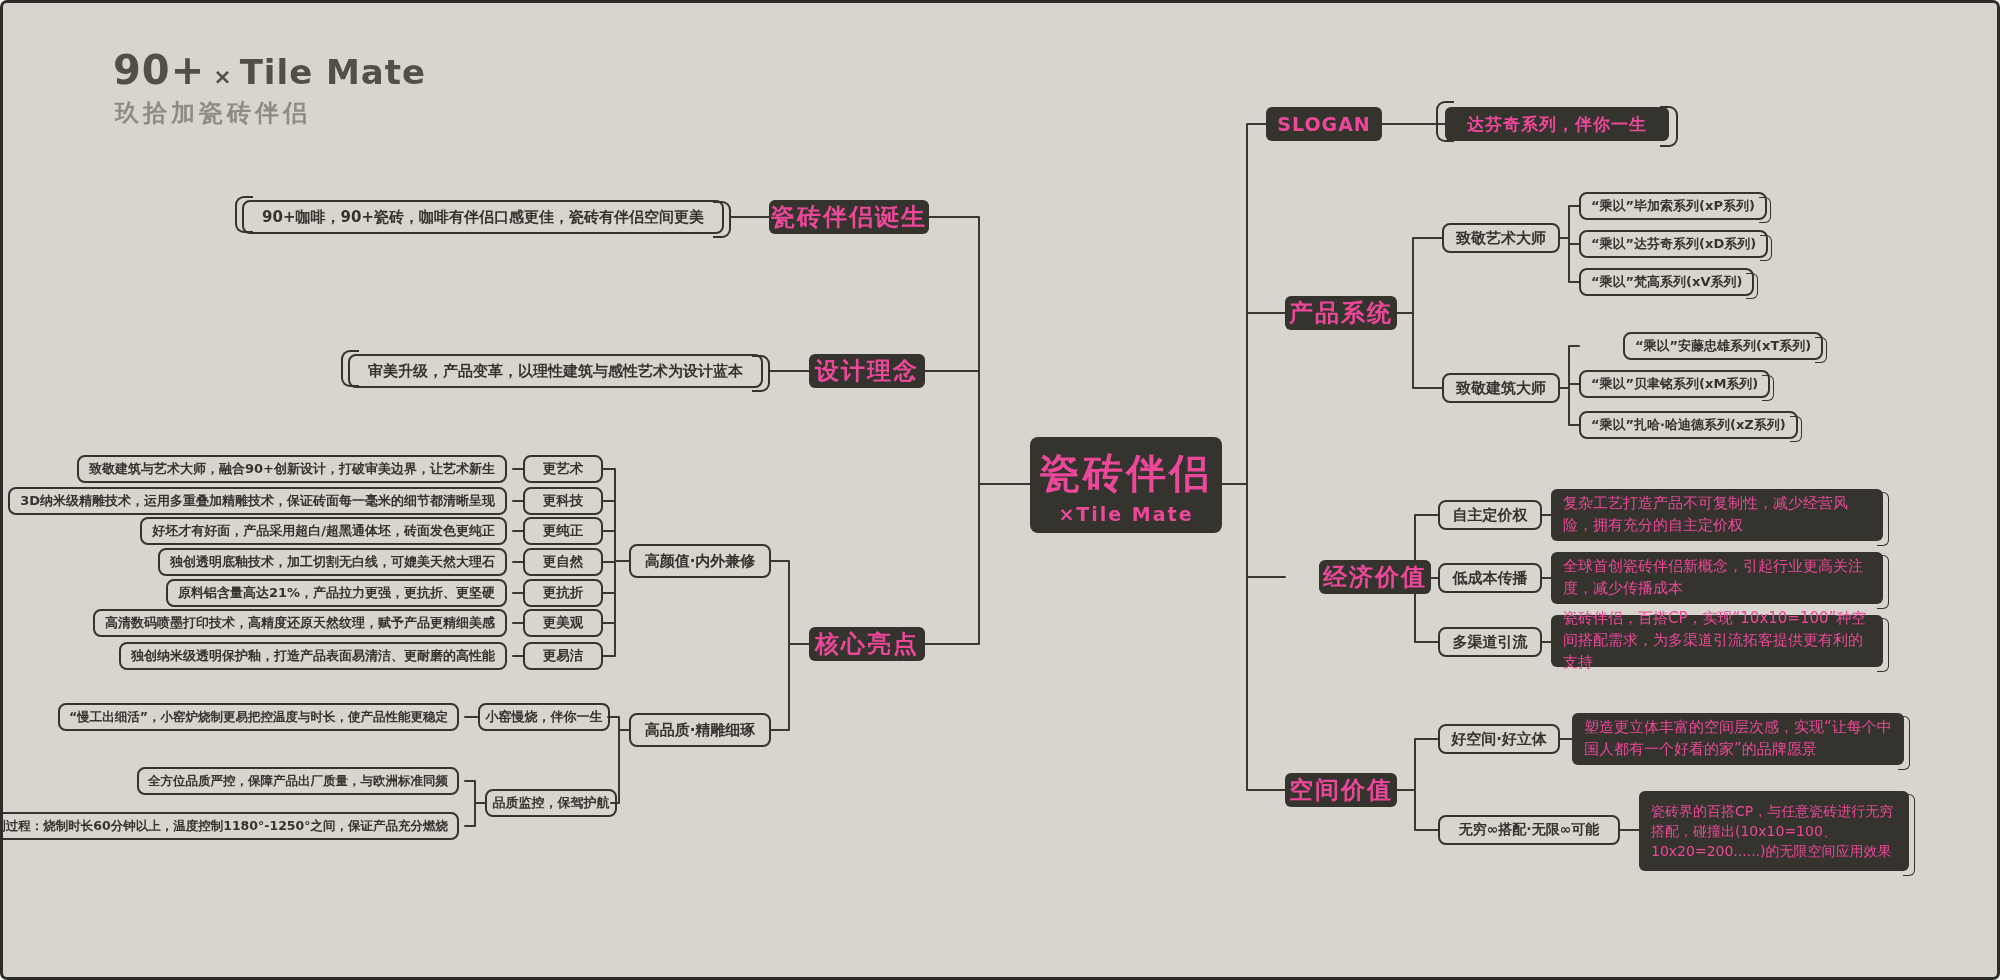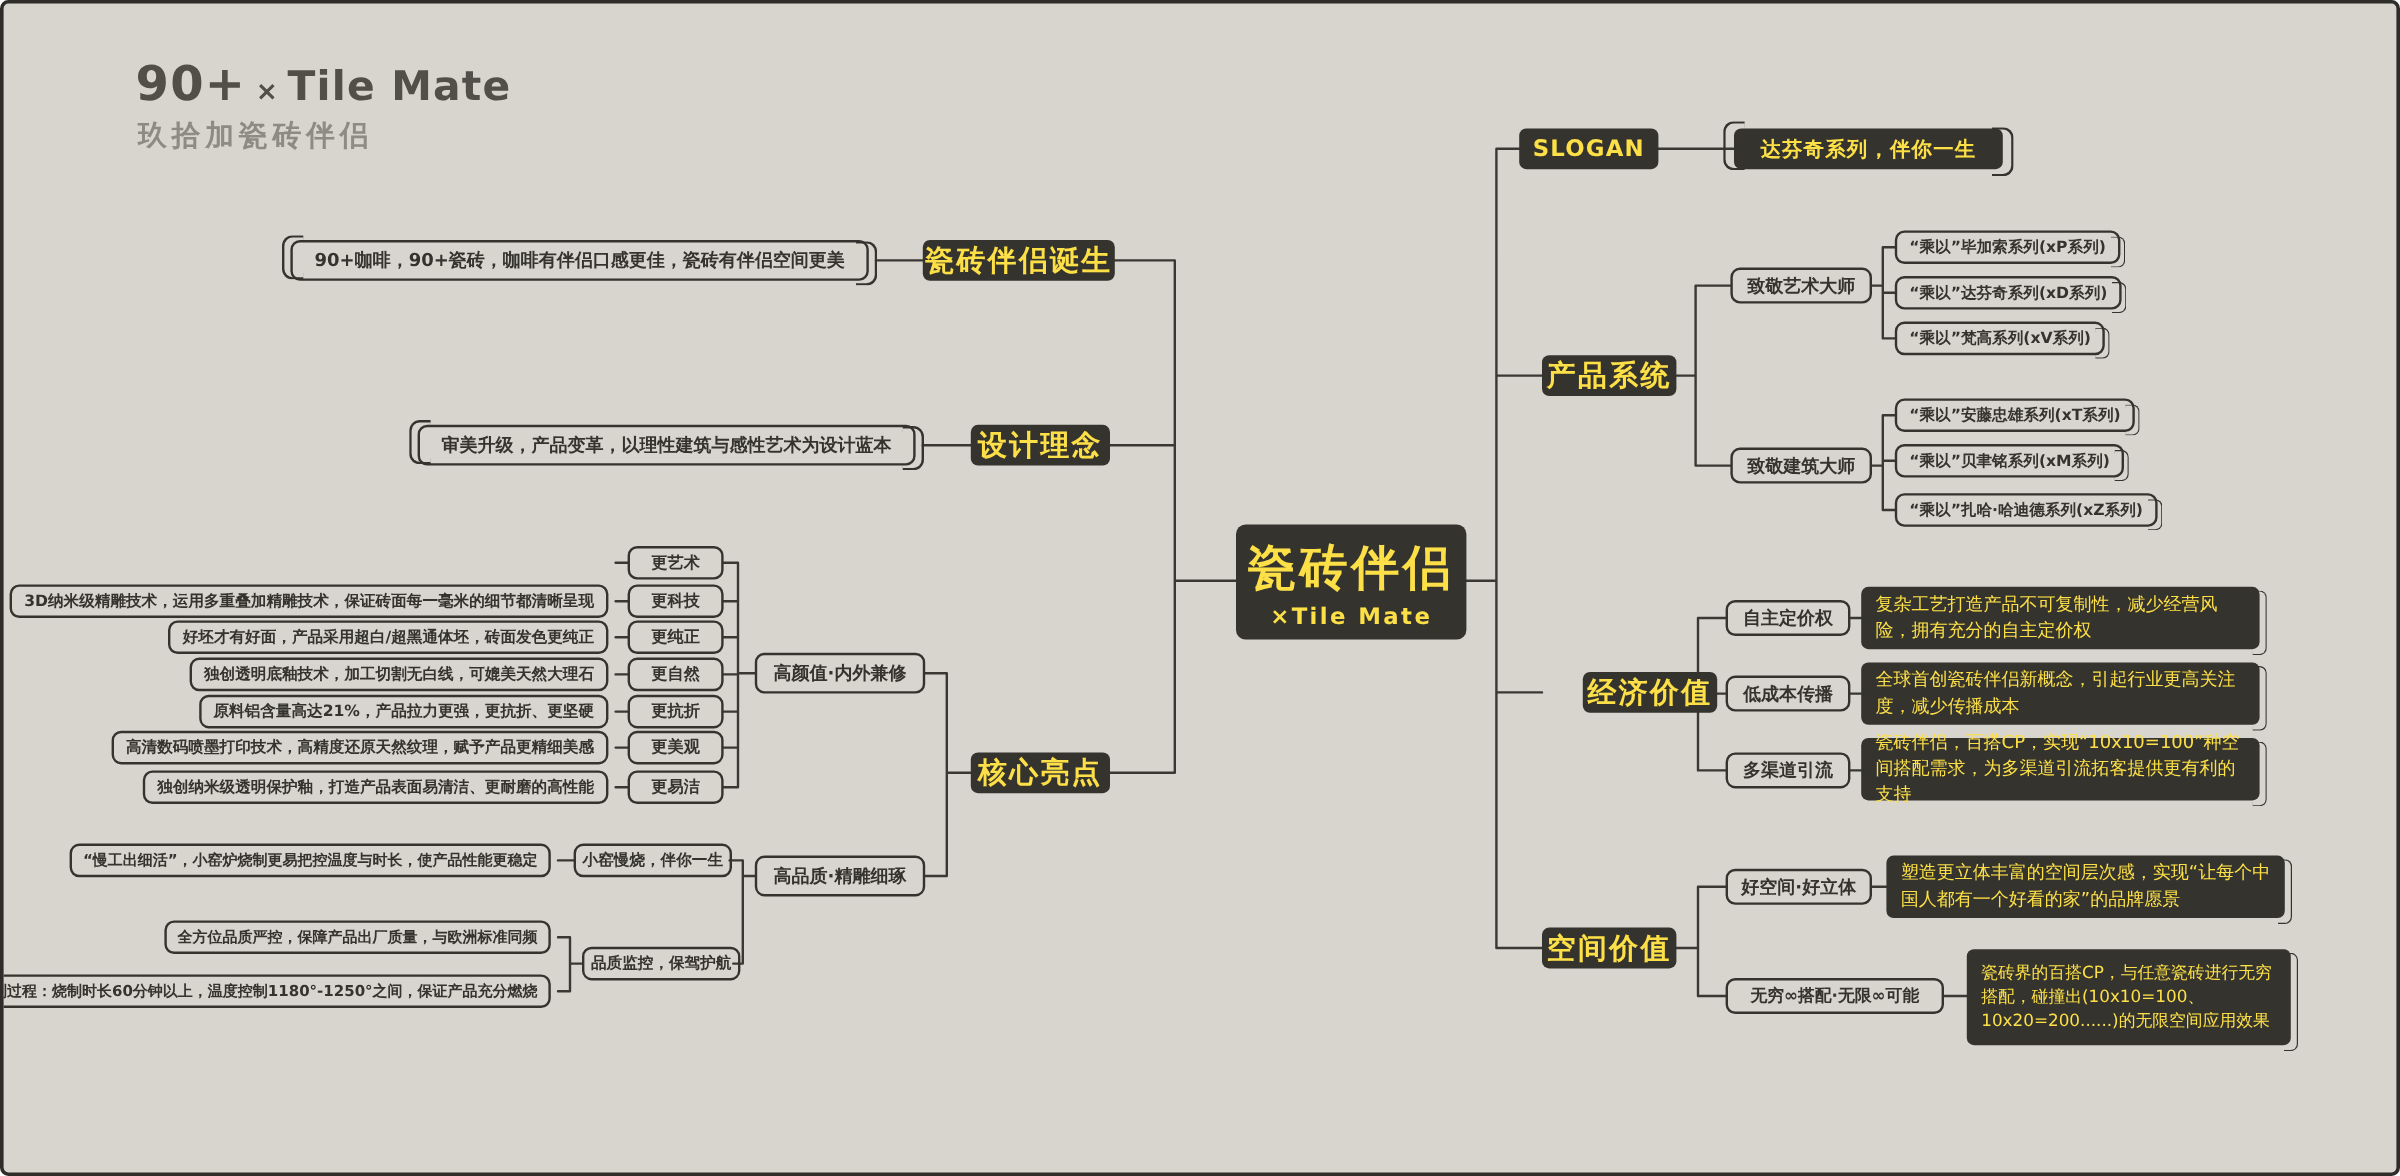--- a/index.html
+++ b/index.html
@@ -7,21 +7,21 @@
   body { font-family:"DejaVu Sans","Liberation Sans",sans-serif; }
   #canvas{
     position:relative; width:2000px; height:980px;
     background:#d8d5ce; border:3px solid #2e2d29; border-radius:7px;
     overflow:hidden;
   }
   .abs{ position:absolute; }
   svg.wires{ position:absolute; left:0; top:0; pointer-events:none; }
 
   .dark{
-    background:#34332e; color:#fde047;
+    background:#34332e; color:#ec4899;
     display:flex; align-items:center; justify-content:center;
     border-radius:6px; font-weight:bold; white-space:nowrap;
   }
   .outline{
     border:2px solid #34332e; color:#34332e; background:transparent;
     display:flex; align-items:center; justify-content:center;
     border-radius:8px; font-weight:bold; white-space:nowrap;
   }
   .desc{
     justify-content:flex-start; text-align:left;
@@ -104,20 +104,21 @@
   <div class="abs outline item-15 deco-lr" style="right:1273px;top:197px;height:34px">90+咖啡，90+瓷砖，咖啡有伴侣口感更佳，瓷砖有伴侣空间更美</div>
 
   <div class="abs dark lbl-20" style="left:806px;top:351px;width:116px;height:34px">设计理念</div>
   <div class="abs outline item-15 deco-lr" style="right:1234px;top:351px;height:34px">审美升级，产品变革，以理性建筑与感性艺术为设计蓝本</div>
 
   <div class="abs dark lbl-20" style="left:806px;top:624px;width:116px;height:34px">核心亮点</div>
 
   <div class="abs outline node-15" style="left:626px;top:541px;width:142px;height:34px">高颜值·内外兼修</div>
   <div class="abs outline node-15" style="left:626px;top:710px;width:142px;height:34px">高品质·精雕细琢</div>
 
+  <div class="abs outline row-text" style="right:1490px;top:452px;height:28px">致敬建筑与艺术大师，融合90+创新设计，打破审美边界，让艺术新生</div>
   <div class="abs outline row-tag" style="left:520px;top:452px;height:28px">更艺术</div>
 
   <div class="abs outline row-text" style="right:1490px;top:484px;height:28px">3D纳米级精雕技术，运用多重叠加精雕技术，保证砖面每一毫米的细节都清晰呈现</div>
   <div class="abs outline row-tag" style="left:520px;top:484px;height:28px">更科技</div>
 
   <div class="abs outline row-text" style="right:1490px;top:514px;height:28px">好坯才有好面，产品采用超白/超黑通体坯，砖面发色更纯正</div>
   <div class="abs outline row-tag" style="left:520px;top:514px;height:28px">更纯正</div>
 
   <div class="abs outline row-text" style="right:1490px;top:545px;height:28px">独创透明底釉技术，加工切割无白线，可媲美天然大理石</div>
   <div class="abs outline row-tag" style="left:520px;top:545px;height:28px">更自然</div>
@@ -142,21 +143,21 @@
   <div class="abs dark deco-lr" style="left:1442px;top:104px;height:34px;padding:0 22px;font-size:17px;letter-spacing:1px">达芬奇系列，伴你一生</div>
 
   <div class="abs dark lbl-20" style="left:1282px;top:293px;width:112px;height:34px">产品系统</div>
   <div class="abs outline node-15" style="left:1439px;top:220px;width:118px;height:30px">致敬艺术大师</div>
   <div class="abs outline node-15" style="left:1439px;top:370px;width:118px;height:30px">致敬建筑大师</div>
 
   <div class="abs outline series deco-r" style="left:1576px;top:189px;height:28px">“乘以”毕加索系列(xP系列)</div>
   <div class="abs outline series deco-r" style="left:1576px;top:227px;height:28px">“乘以”达芬奇系列(xD系列)</div>
   <div class="abs outline series deco-r" style="left:1576px;top:265px;height:28px">“乘以”梵高系列(xV系列)</div>
 
-  <div class="abs outline series deco-r" style="left:1576px;top:329px;height:28px">“乘以”安藤忠雄系列(xT系列)</div>
+  <div class="abs outline series deco-r" style="left:1620px;top:329px;height:28px">“乘以”安藤忠雄系列(xT系列)</div>
   <div class="abs outline series deco-r" style="left:1576px;top:367px;height:28px">“乘以”贝聿铭系列(xM系列)</div>
   <div class="abs outline series deco-r" style="left:1576px;top:408px;height:28px">“乘以”扎哈·哈迪德系列(xZ系列)</div>
 
   <div class="abs dark lbl-20" style="left:1316px;top:557px;width:112px;height:34px">经济价值</div>
   <div class="abs outline node-15" style="left:1435px;top:497px;width:104px;height:30px">自主定价权</div>
   <div class="abs dark desc deco-r" style="left:1548px;top:486px;width:332px;height:52px;font-size:15px">复杂工艺打造产品不可复制性，减少经营风险，拥有充分的自主定价权</div>
   <div class="abs outline node-15" style="left:1435px;top:560px;width:104px;height:30px">低成本传播</div>
   <div class="abs dark desc deco-r" style="left:1548px;top:549px;width:332px;height:52px;font-size:15px">全球首创瓷砖伴侣新概念，引起行业更高关注度，减少传播成本</div>
   <div class="abs outline node-15" style="left:1435px;top:624px;width:104px;height:30px">多渠道引流</div>
   <div class="abs dark desc deco-r" style="left:1548px;top:612px;width:332px;height:52px;font-size:15px">瓷砖伴侣，百搭CP，实现“10x10=100”种空间搭配需求，为多渠道引流拓客提供更有利的支持</div>

